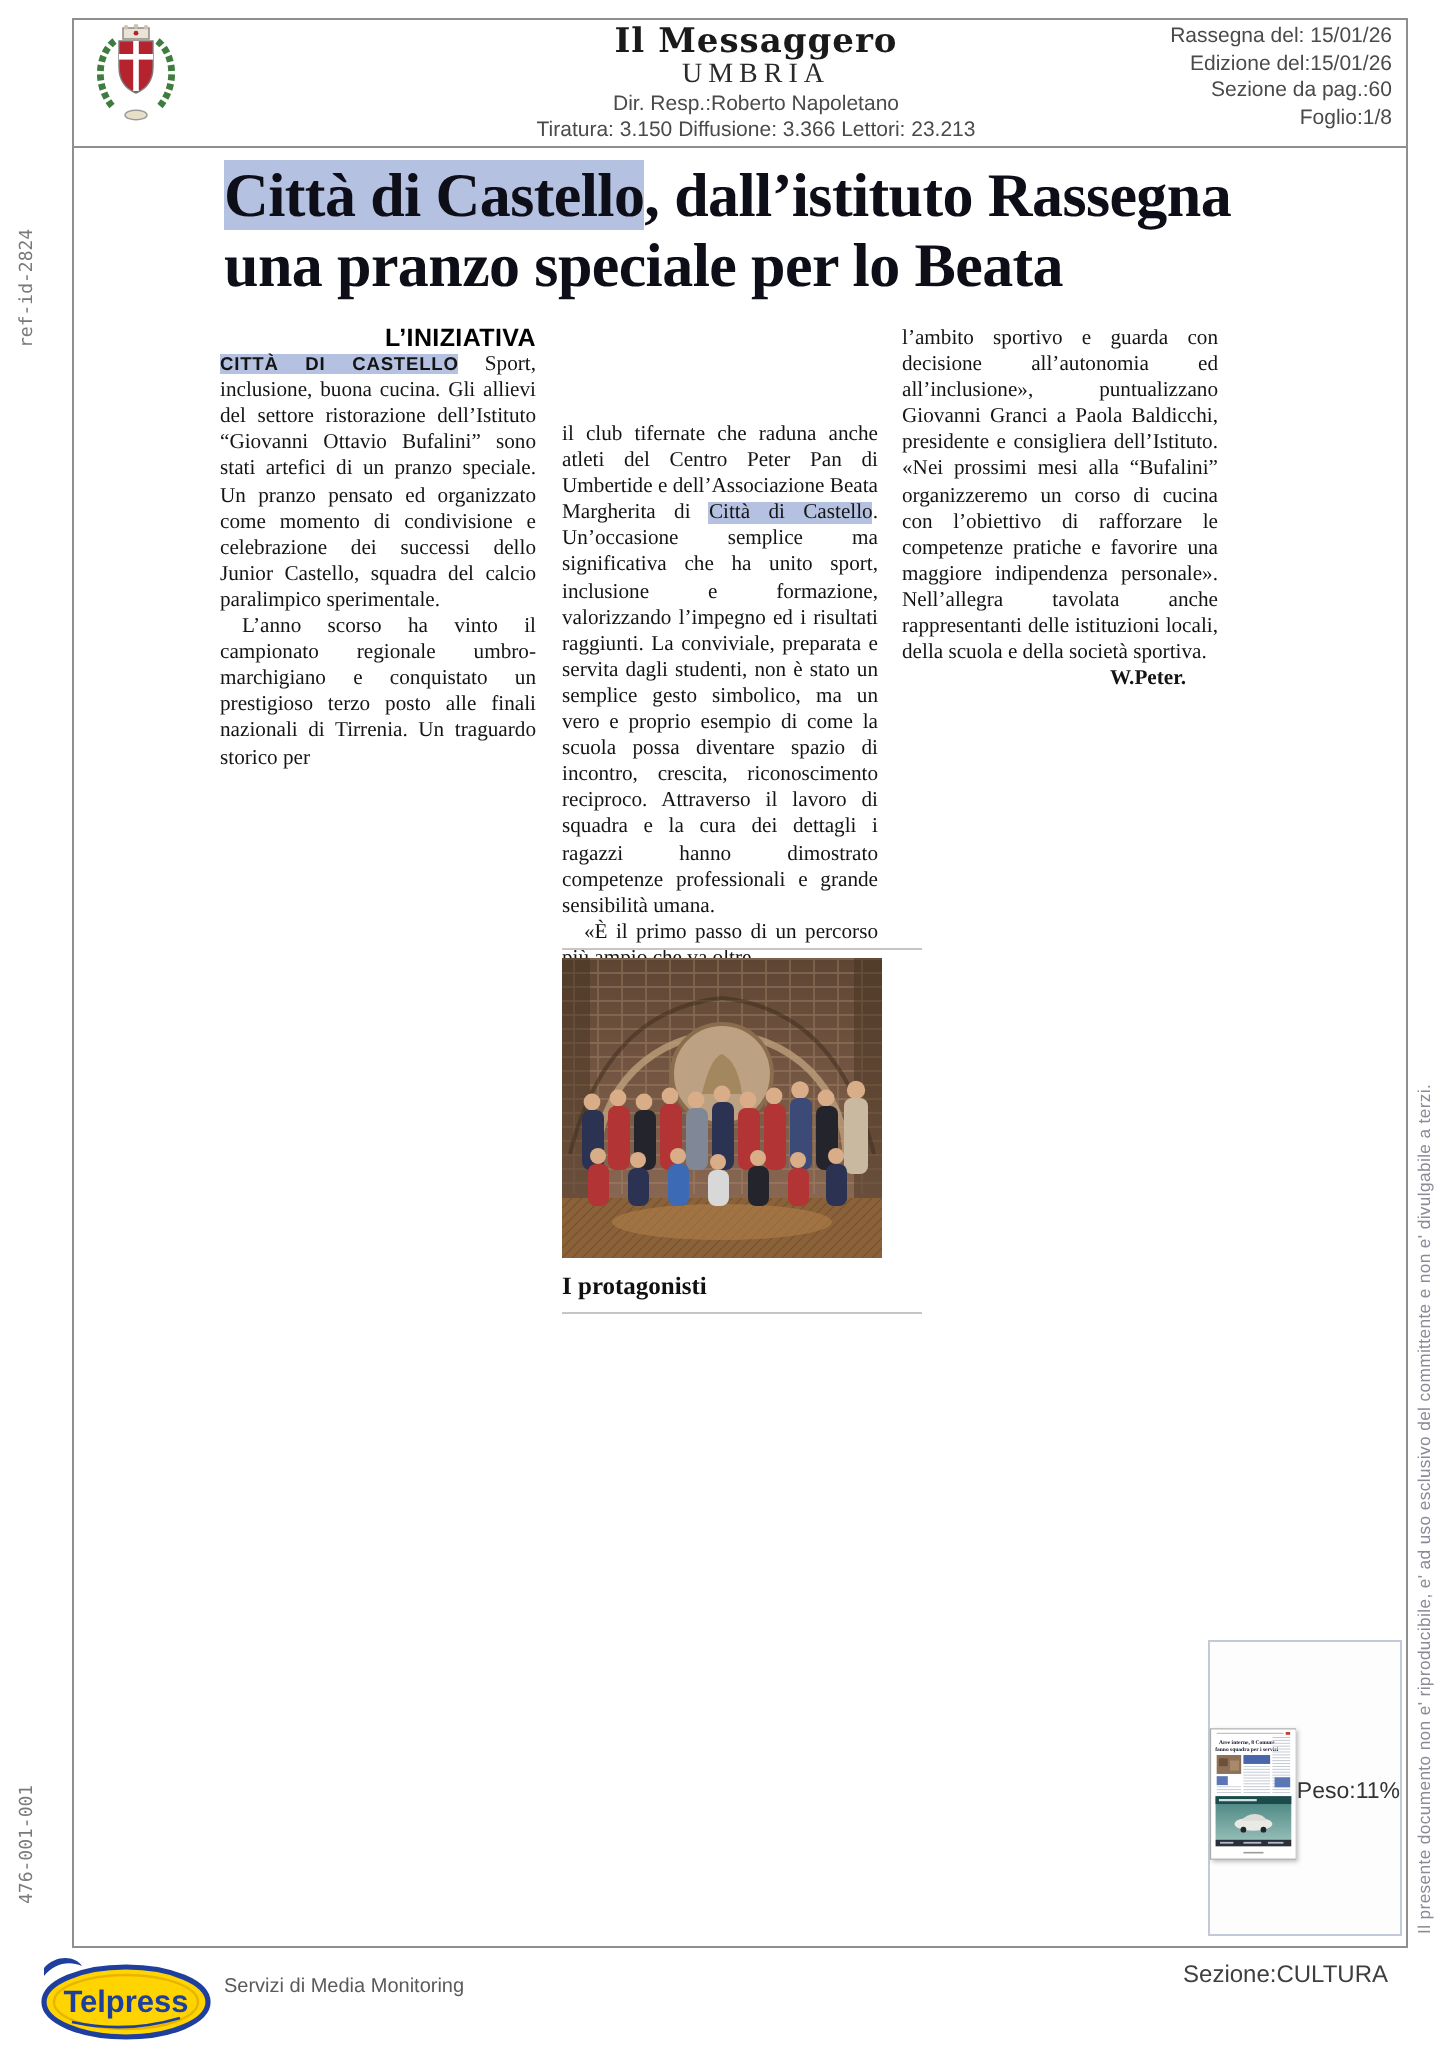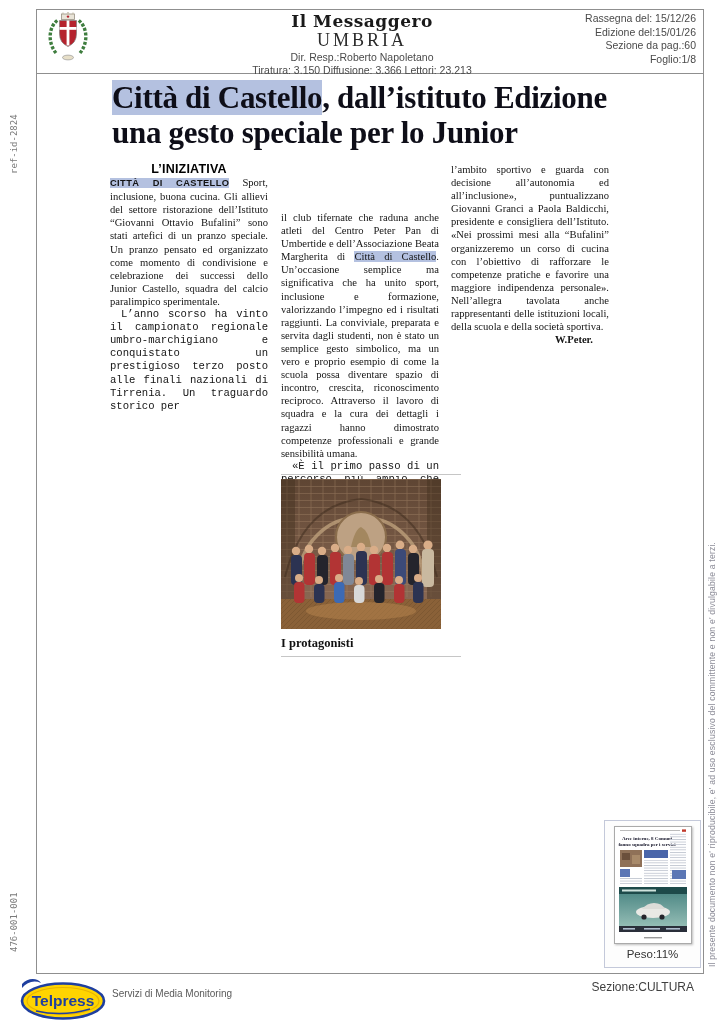--- a/index.html
+++ b/index.html
@@ -6,53 +6,53 @@
   body{width:724px;height:1024px;background:#ffffff;position:relative;overflow:hidden;
        font-family:"Liberation Sans", sans-serif;color:#222;}
   .abs{position:absolute;}
 
   
   #main-frame{left:36px;top:9px;width:666px;height:963px;border:1px solid #8f8f8f;}
   #header-sep{left:36px;top:73px;width:667px;border-top:1px solid #8f8f8f;}
 
   
   #crest{left:46px;top:11px;}
-  #masthead-block{left:192px;top:11px;width:340px;text-align:center;color:#444;}
+  #masthead-block{left:208px;top:11px;width:340px;text-align:center;color:#444;}
   #masthead{font-family:"DejaVu Serif", serif;font-weight:bold;font-size:17px;color:#1a1a1a;letter-spacing:0.5px;}
-  #edition-name{font-family:"Liberation Serif", serif;font-size:18px;letter-spacing:3px;color:#2a2a2a;margin-top:-1px;}
+  #edition-name{font-family:"Liberation Serif", serif;font-size:14px;letter-spacing:3px;color:#2a2a2a;margin-top:-1px;}
   .hmeta{font-size:10.5px;line-height:12.5px;color:#4a4a4a;}
   #header-right{right:28px;top:12px;text-align:right;font-size:10.5px;line-height:13.5px;color:#4a4a4a;}
 
   
   #headline{left:112px;top:80px;width:560px;font-family:"Liberation Serif", serif;
             font-weight:700;font-size:31px;line-height:35px;color:#0e0e18;letter-spacing:-0.3px;}
   .hl{background:#b4c1e0;}
 
   
   .col{position:absolute;top:163px;width:158px;font-family:"Liberation Serif", serif;
        font-size:10.6px;line-height:13.1px;text-align:justify;color:#141414;}
   #col1{left:110px;} #col2{left:281px;margin-top:48px;} #col3{left:451px;}
   .kicker{font-family:"Liberation Sans", sans-serif;font-weight:bold;font-size:12.5px;
-          color:#000;margin:0 0 5px 0;letter-spacing:0.2px;text-align:center;}
+          color:#000;margin:0 0 5px 0;letter-spacing:0.2px;text-align:right;}
   .lead{font-family:"Liberation Sans", sans-serif;font-weight:bold;font-size:9.3px;
         background:#b4c1e0;letter-spacing:0.4px;}
   .col p{margin:0;}
-  .indent{text-indent:11px;font-family:Liberation Mono, monospace;}
+  .indent{text-indent:11px;}
   .signature{text-align:right;font-weight:bold;padding-right:16px;margin-top:3px;}
 
   
   #photo-block{left:281px;top:474px;width:180px;border-top:1px solid #c6c6c6;
                border-bottom:1px solid #c6c6c6;padding:4px 0 5px 0;}
   #photo-block svg{display:block;}
   #photo-caption{font-family:"Liberation Serif", serif;font-weight:bold;font-size:12.5px;
                  color:#111;margin-top:7px;}
 
   
   #thumb-box{left:604px;top:820px;width:95px;height:146px;border:1px solid #c4c9da;
-             background:#fdfdfd;display:flex;flex-direction:column;align-items:center;}
+             background:#fdfdfd;display:flex;align-items:center;}
   #mini-page{margin-top:5px;filter:drop-shadow(1px 1px 1px rgba(0,0,0,0.25));}
   #peso{margin-top:4px;font-size:11.5px;color:#333;}
 
   
   #telpress{left:14px;top:975px;}
   #service-label{left:112px;top:988px;font-size:10px;color:#5a5a5a;}
   #section-label{right:30px;top:980px;font-size:12px;color:#3f3f3f;}
 
   
   .vtext{position:absolute;transform-origin:0 0;transform:rotate(-90deg);white-space:nowrap;}
@@ -81,29 +81,29 @@
 </svg>
 
 <div class="abs" id="masthead-block">
   <div id="masthead">Il Messaggero</div>
   <div id="edition-name">UMBRIA</div>
   <div class="hmeta">Dir. Resp.:Roberto Napoletano</div>
   <div class="hmeta">Tiratura: 3.150 Diffusione: 3.366 Lettori: 23.213</div>
 </div>
 
 <div class="abs" id="header-right">
-  <div>Rassegna del: 15/12/26</div>
+  <div>Rassegna del: 15/01/26</div>
   <div>Edizione del:15/01/26</div>
   <div>Sezione da pag.:60</div>
   <div>Foglio:1/8</div>
 </div>
 
 <div class="abs" id="headline">
-  <div><span class="hl">Città di Castello</span><span>, dall’istituto Edizione</span></div>
-  <div>una gesto speciale per lo Junior</div>
+  <div><span class="hl">Città di Castello</span><span>, dall’istituto Rassegna</span></div>
+  <div>una pranzo speciale per lo Beata</div>
 </div>
 
 <div class="col" id="col1">
   <p class="kicker">L’INIZIATIVA</p>
   <p><span class="lead">CITTÀ DI CASTELLO</span><span> Sport, inclusione, buona cucina. Gli allievi del settore ristorazione dell’Istituto “Giovanni Ottavio Bufalini” sono stati artefici di un pranzo speciale. Un pranzo pensato ed organizzato come momento di condivisione e celebrazione dei successi dello Junior Castello, squadra del calcio paralimpico sperimentale.</span></p>
   <p class="indent">L’anno scorso ha vinto il campionato regionale umbro-marchigiano e conquistato un prestigioso terzo posto alle finali nazionali di Tirrenia. Un traguardo storico per</p>
 </div>
 
 <div class="col" id="col2">
   <p><span>il club tifernate che raduna anche atleti del Centro Peter Pan di Umbertide e dell’Associazione Beata Margherita di </span><span class="hl">Città di Castello</span><span>. Un’occasione semplice ma significativa che ha unito sport, inclusione e formazione, valorizzando l’impegno ed i risultati raggiunti. La conviviale, preparata e servita dagli studenti, non è stato un semplice gesto simbolico, ma un vero e proprio esempio di come la scuola possa diventare spazio di incontro, crescita, riconoscimento reciproco. Attraverso il lavoro di squadra e la cura dei dettagli i ragazzi hanno dimostrato competenze professionali e grande sensibilità umana.</span></p>

